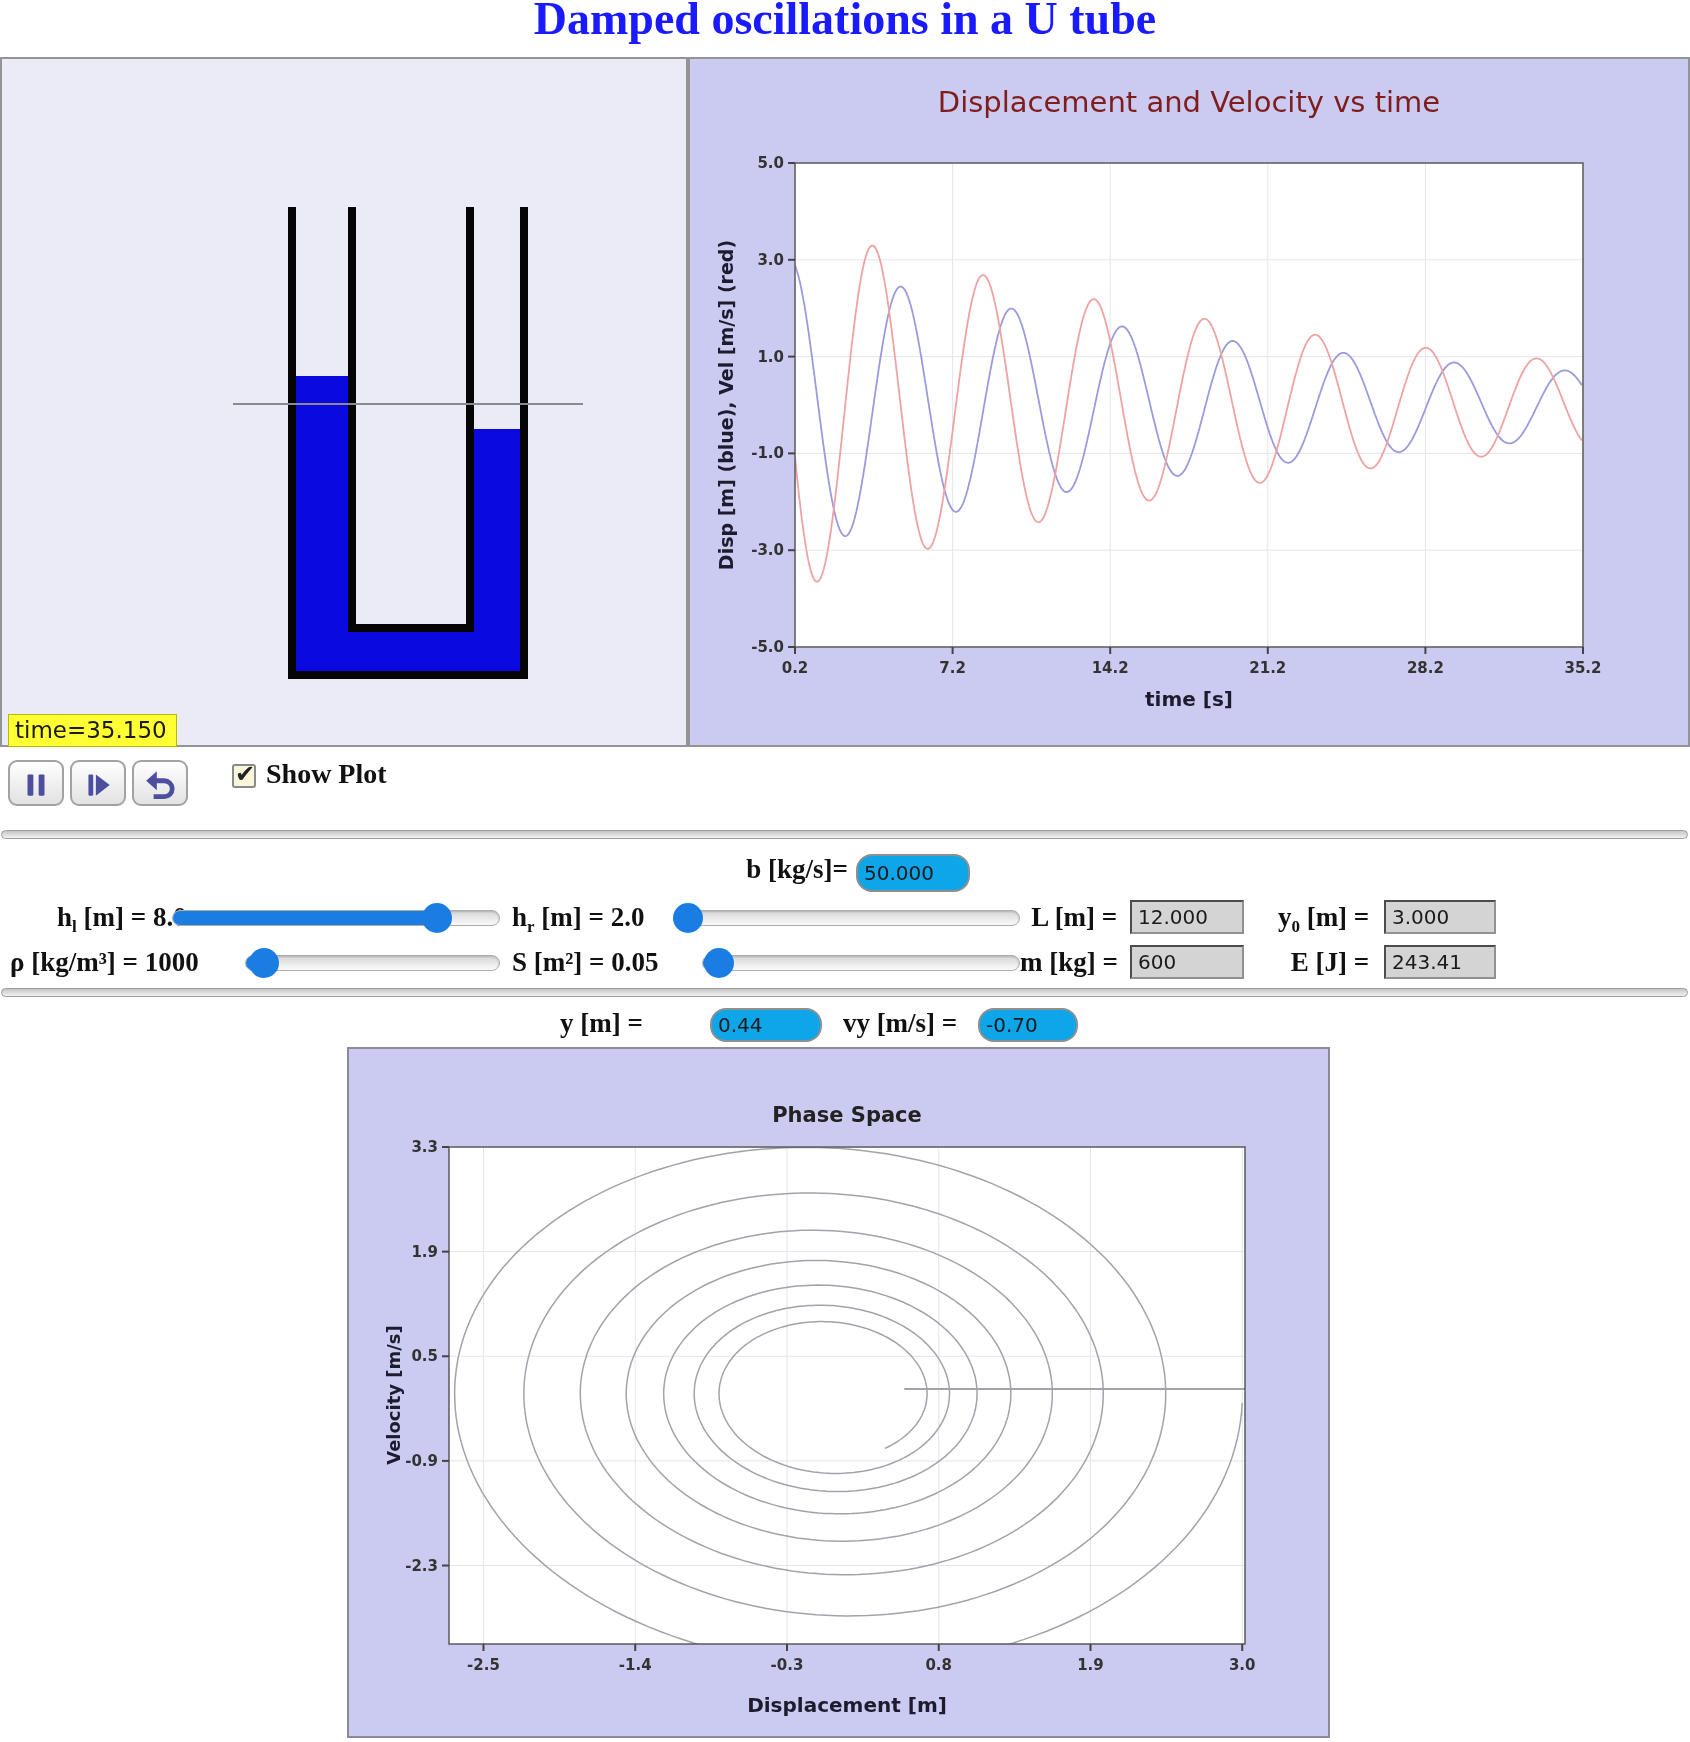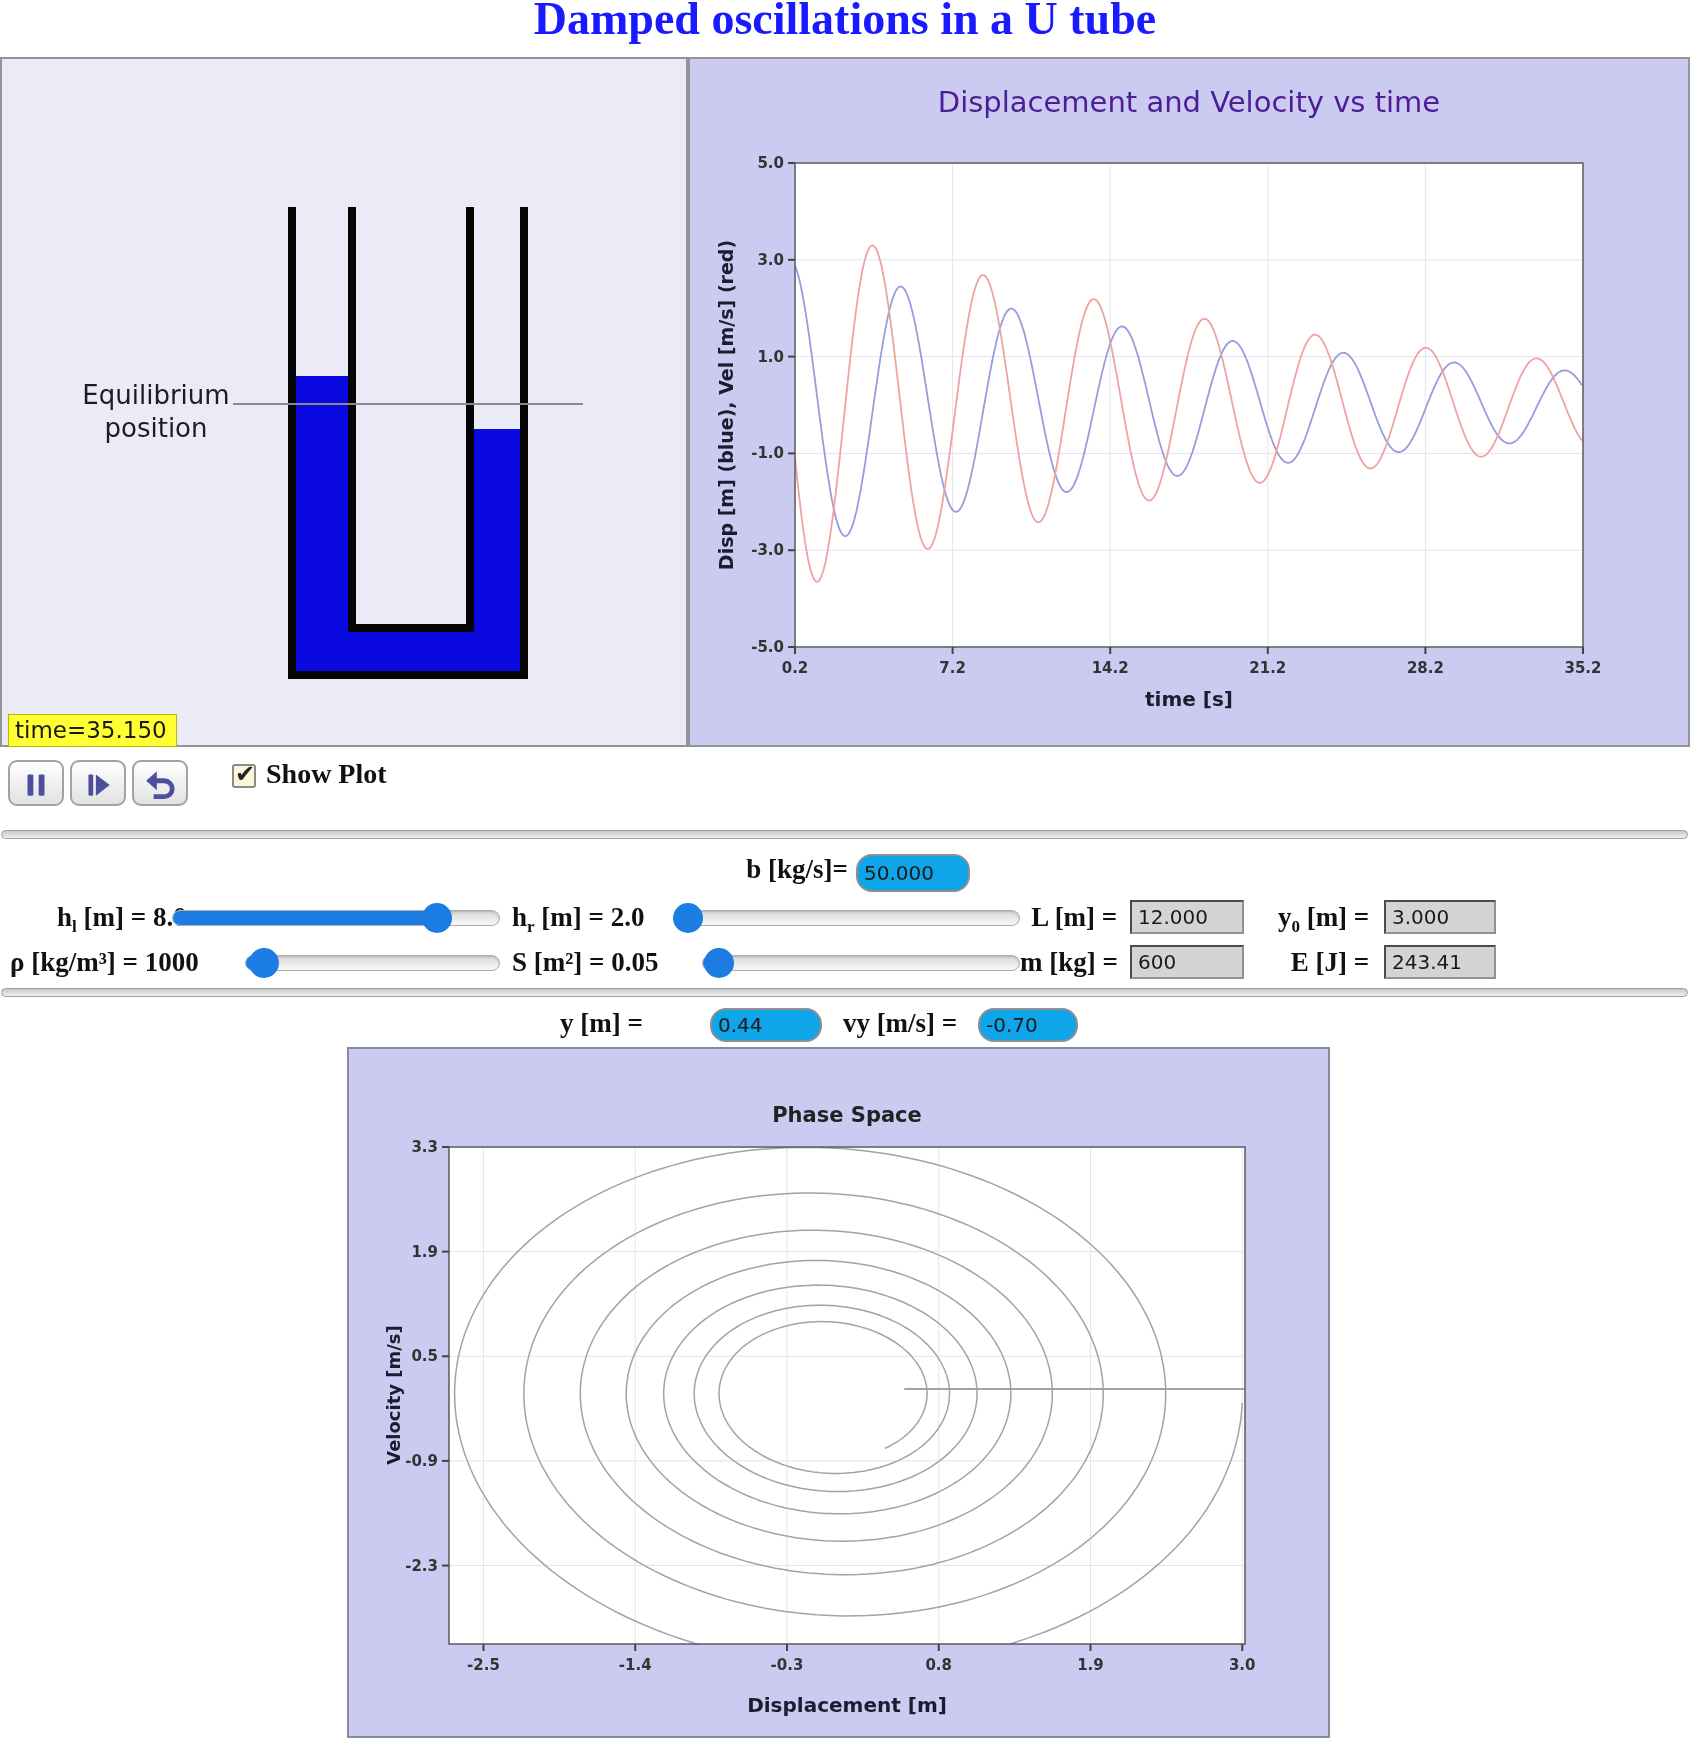--- a/index.html
+++ b/index.html
@@ -19,21 +19,21 @@
   
   .wall{position:absolute;background:#050505;}
   .liquid{position:absolute;background:#0a0ae0;}
   .eq-line{position:absolute;left:231px;top:344px;width:350px;height:2px;background:#8a8a8a;}
   .eq-label{position:absolute;left:58px;top:320px;width:192px;text-align:center;
     font-size:26px;line-height:33px;color:#1d1d1d;}
   .time-badge{position:absolute;left:6px;top:655px;background:#ffff33;border:1px solid #b9b900;
     font-size:23px;color:#1a1a1a;padding:2px 9px 3px 6px;}
 
   
-  .plot-title{position:absolute;text-align:center;color:#4c1d95;font-size:29px;}
+  .plot-title{position:absolute;text-align:center;color:#7f1d1d;font-size:29px;}
   .plot-title.small{font-size:21px;font-weight:bold;color:#222;}
   .axis-xlabel{position:absolute;text-align:center;font-weight:bold;font-size:20px;color:#1c1c2e;}
   .axis-ylabel{position:absolute;font-weight:bold;font-size:19px;color:#1c1c2e;white-space:nowrap;
     transform:translate(-50%,-50%) rotate(-90deg);}
   .chart-svg{position:absolute;left:0;top:0;overflow:visible;}
   .tick{font-family:"DejaVu Sans",sans-serif;font-weight:bold;font-size:15px;fill:#333;}
 
   
   .ctl-btn{position:absolute;top:760px;width:56px;height:46px;border:2px solid #a2a2a2;border-radius:9px;
     background:linear-gradient(#ffffff,#e2e2e2);padding:0;cursor:pointer;}
@@ -77,24 +77,20 @@
     <div class="liquid" style="left:294px;top:573px;width:224px;height:39px;"></div>
 
     <div class="wall" style="left:286px;top:148px;width:8px;height:472px;"></div>
     <div class="wall" style="left:346px;top:148px;width:8px;height:425px;"></div>
     <div class="wall" style="left:464px;top:148px;width:8px;height:425px;"></div>
     <div class="wall" style="left:518px;top:148px;width:8px;height:472px;"></div>
     <div class="wall" style="left:346px;top:565px;width:126px;height:8px;"></div>
     <div class="wall" style="left:286px;top:612px;width:240px;height:8px;"></div>
 
     <div class="eq-line"></div>
-    <div class="eq-label">
-      <div>Equilibrium</div>
-      <div>position</div>
-    </div>
 
     <div class="time-badge">time=35.150</div>
   </section>
 
   <section class="panel right-panel">
     <div class="plot-title" style="left:105px;top:26px;width:788px;">Displacement and Velocity vs time</div>
     <div class="axis-ylabel" style="left:36px;top:346px;">Disp [m] (blue), Vel [m/s] (red)</div>
     <div class="axis-xlabel" style="left:105px;top:628px;width:788px;">time [s]</div>
     <svg class="chart-svg" width="998" height="686">
         <rect x="105" y="104" width="788" height="484" fill="#ffffff"></rect>

